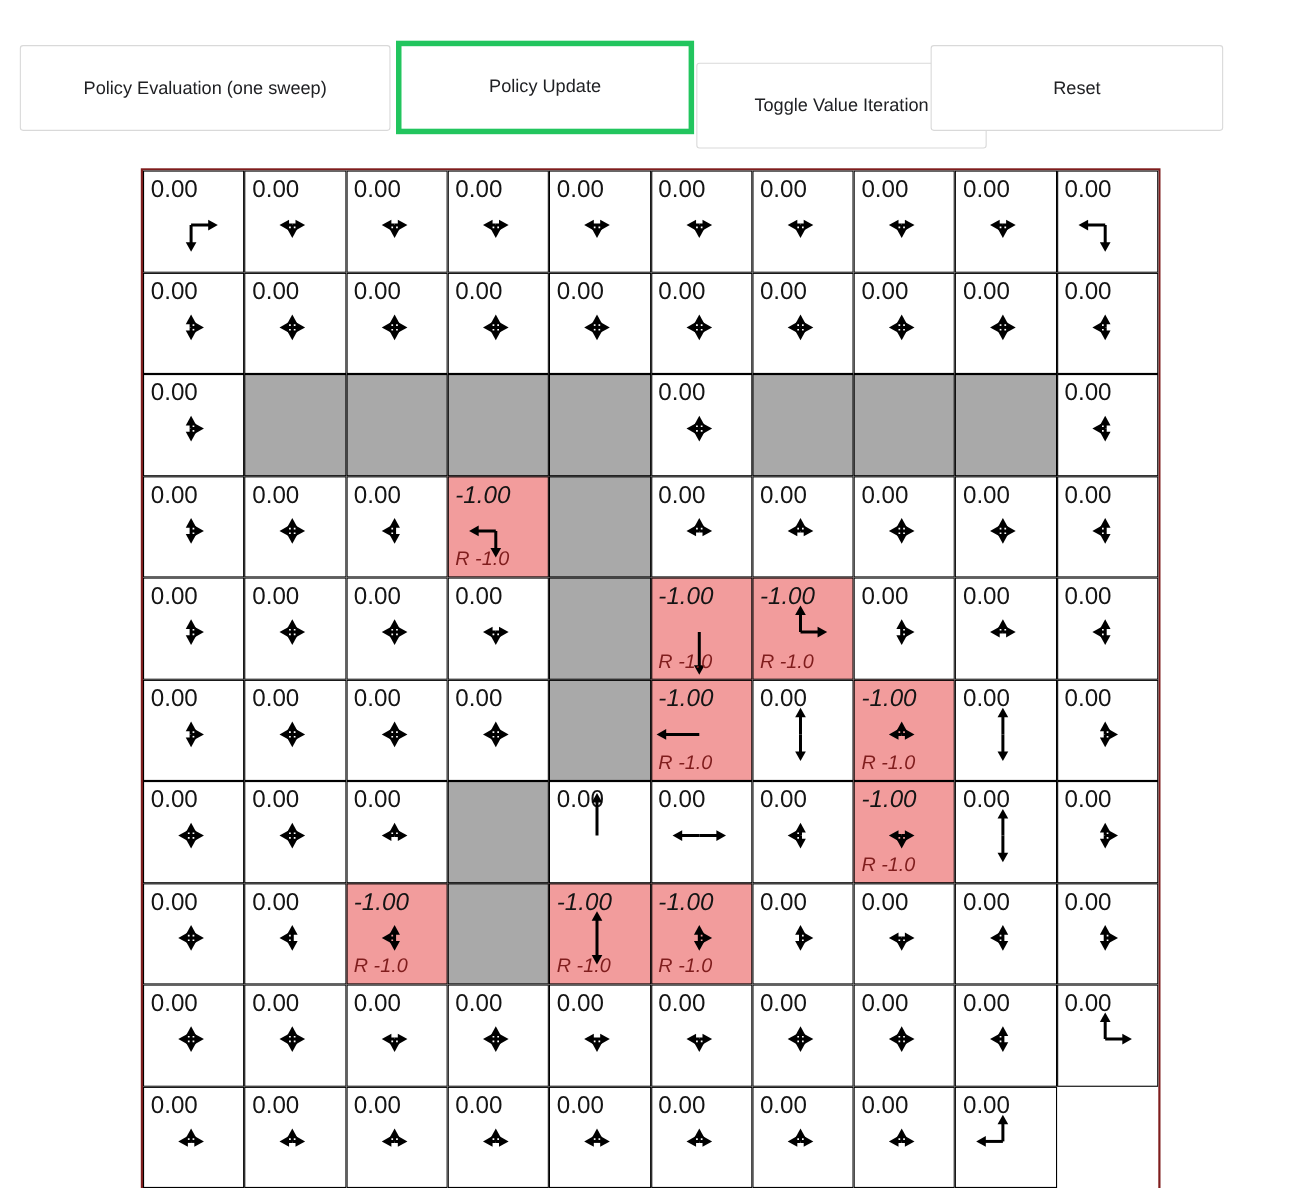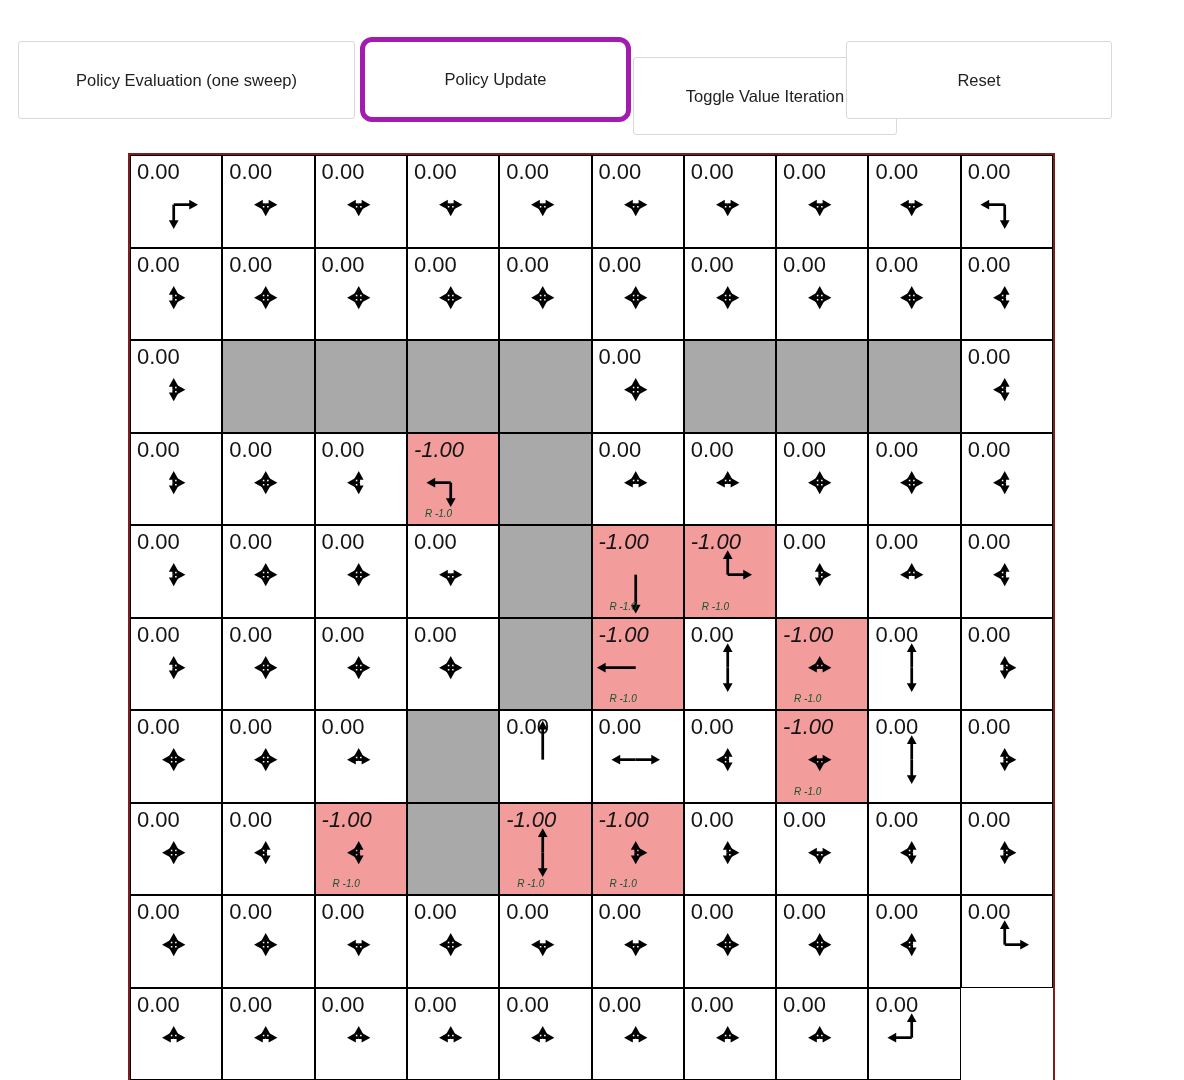--- a/index.html
+++ b/index.html
@@ -1,30 +1,30 @@
 <!DOCTYPE html>
 <html><head>
 <meta charset="utf-8">
 <style>
   html,body{margin:0;padding:0;background:#fff;width:1184px;height:1080px;
     font-family:"Liberation Sans", sans-serif;}
   .stage{position:relative;width:1184px;height:1080px;overflow:hidden;background:#fff;margin-top:26px;}
   .btn{position:absolute;background:#fff;border:1px solid #d9d9d9;border-radius:3px;
     font-size:16.5px;color:#202124;display:flex;align-items:center;justify-content:center;
     font-family:"Liberation Sans", sans-serif;cursor:pointer;box-sizing:border-box;padding:0;}
-  .btn.selected{border:5px solid #a21caf;border-radius:12px;}
+  .btn.selected{border:5px solid #22c55e;border-radius:0;}
   .grid{position:absolute;left:128px;top:127px;width:927px;height:929px;
     display:grid;grid-template-columns:repeat(10,1fr);grid-template-rows:repeat(10,1fr);
     border:2px solid #7f1d1d;background:#fff;box-sizing:border-box;}
   .cell{position:relative;border:1px solid #000;background:#fff;box-sizing:border-box;overflow:hidden;}
   .cell.wall{background:#a9a9a9;}
   .cell.neg{background:#f29c9c;font-style:italic;}
   .cell.pos{background:#9ff09f;}
   .val{position:absolute;top:4px;left:6px;font-size:22px;line-height:1.1;color:#141414;z-index:1;}
-  .rew{position:absolute;bottom:5px;left:17px;font-size:10px;color:#14532d;z-index:3;}
+  .rew{position:absolute;bottom:5px;left:6px;font-size:18px;color:#7f1d1d;z-index:3;}
   .arrows{position:absolute;left:0;top:0;width:100%;height:100%;z-index:2;}
 </style>
 </head>
 <body>
 
 <div class="stage">
   <div>
     <button class="btn" style="left:18px;top:15px;width:337px;height:78px;">Policy Evaluation (one sweep)</button>
     <button class="btn selected" style="left:360px;top:11px;width:271px;height:85px;">Policy Update</button>
     <button class="btn" style="left:633px;top:31px;width:264px;height:78px;">Toggle Value Iteration</button>

